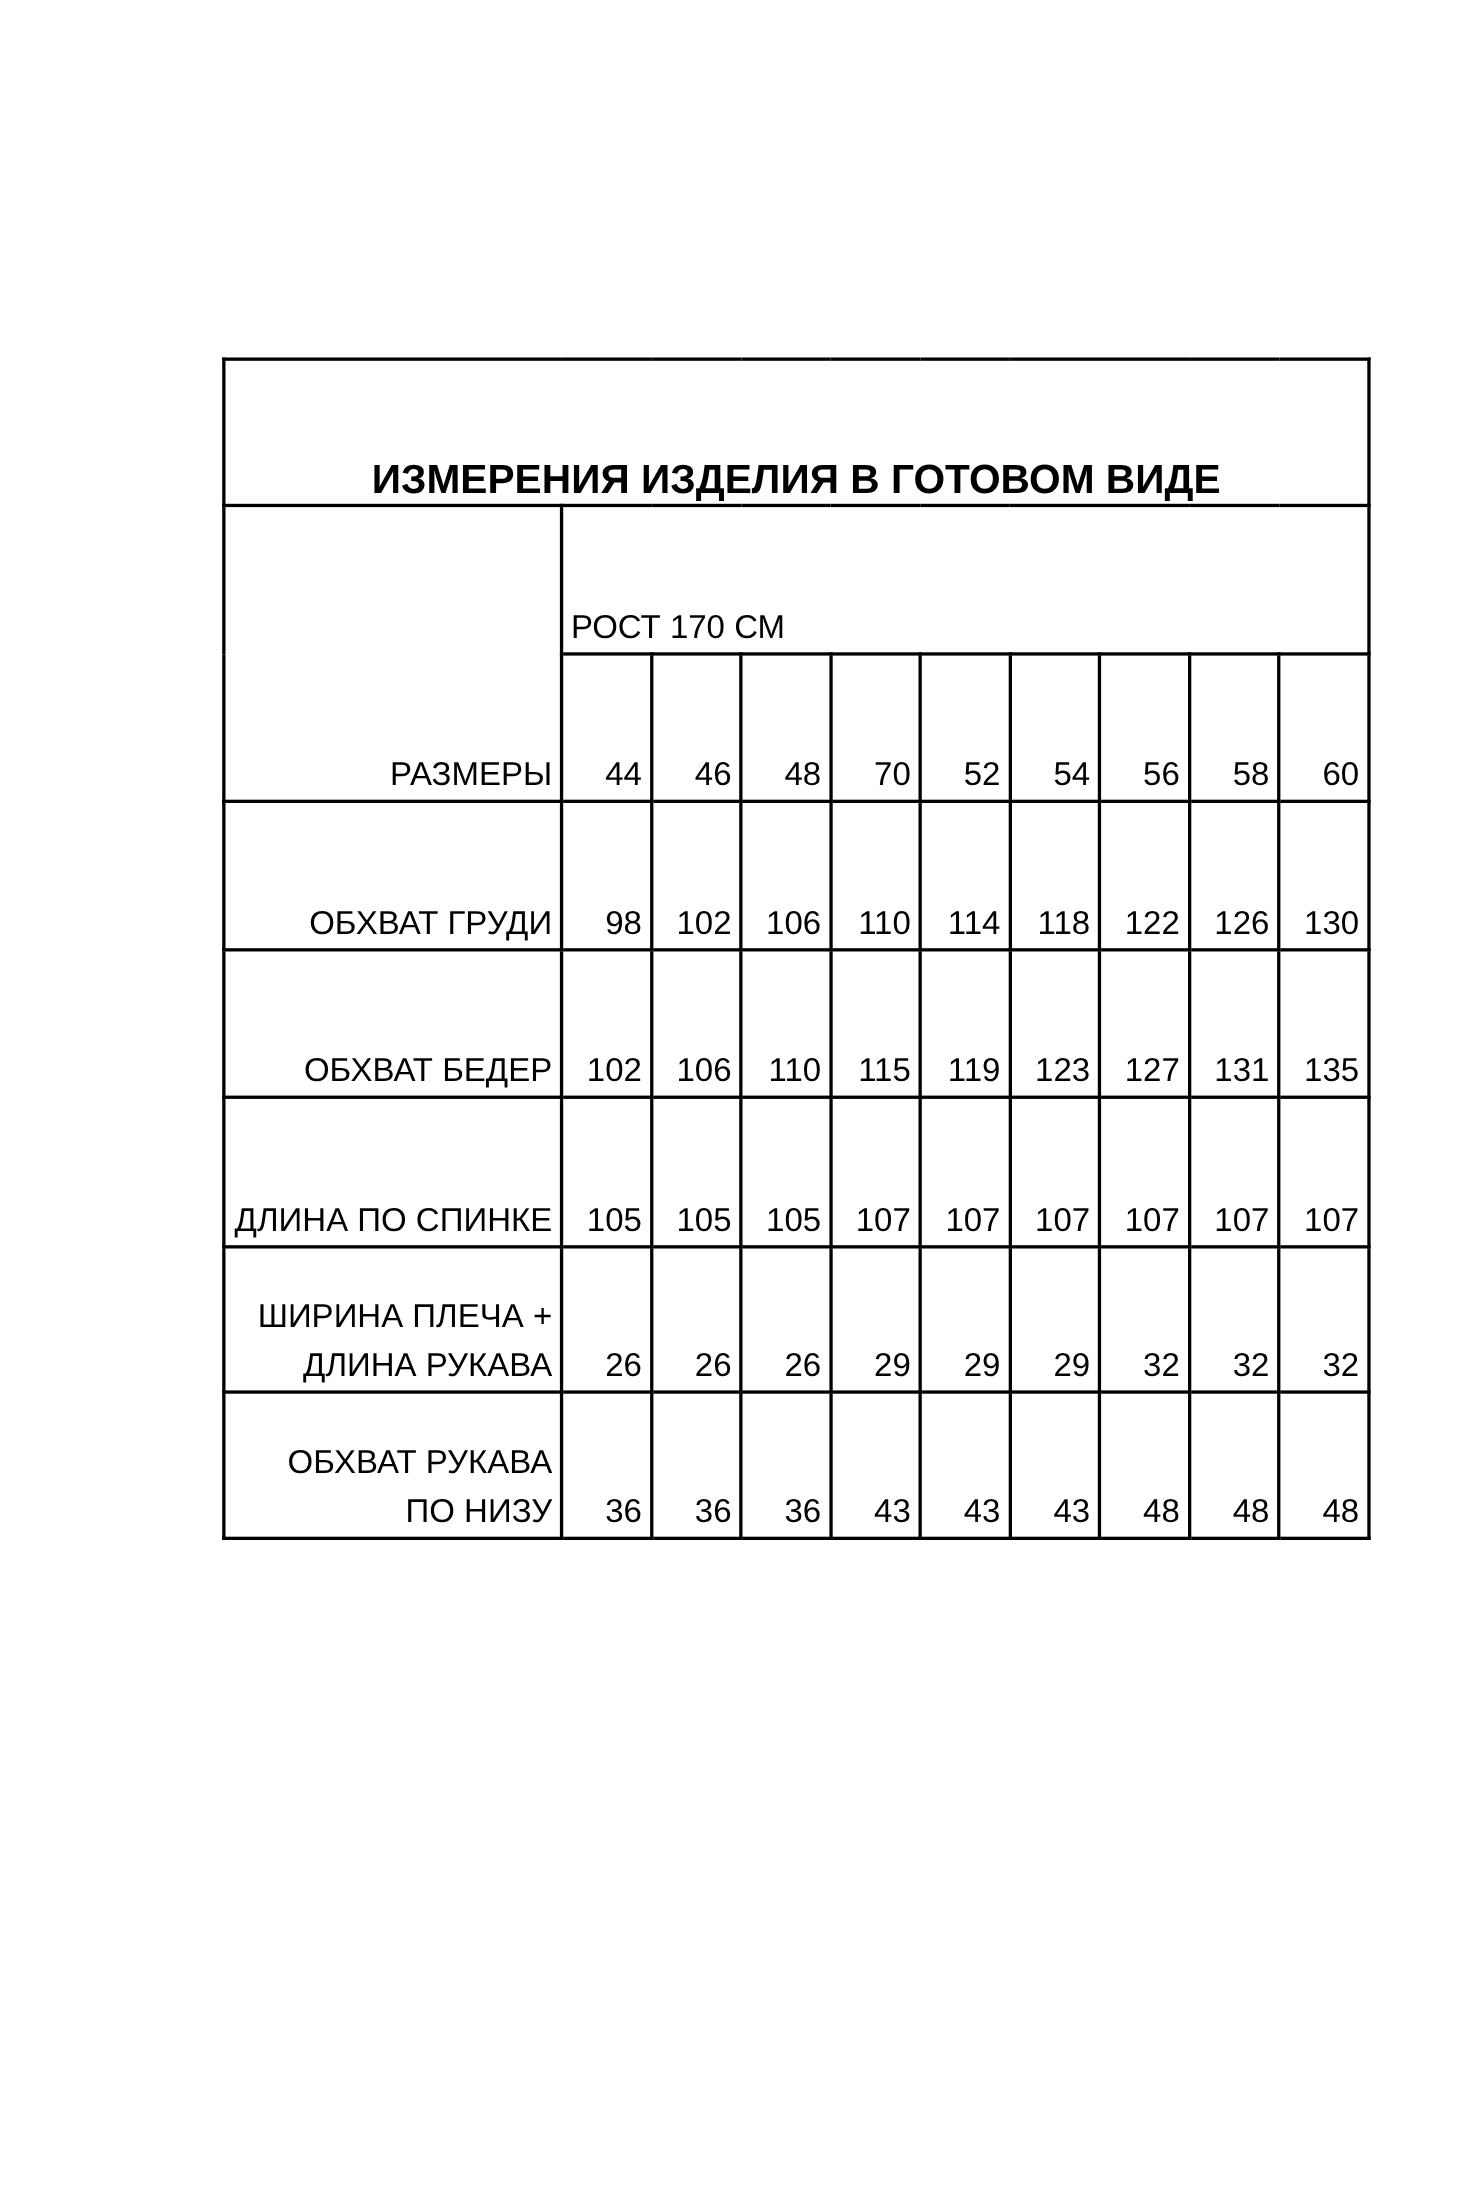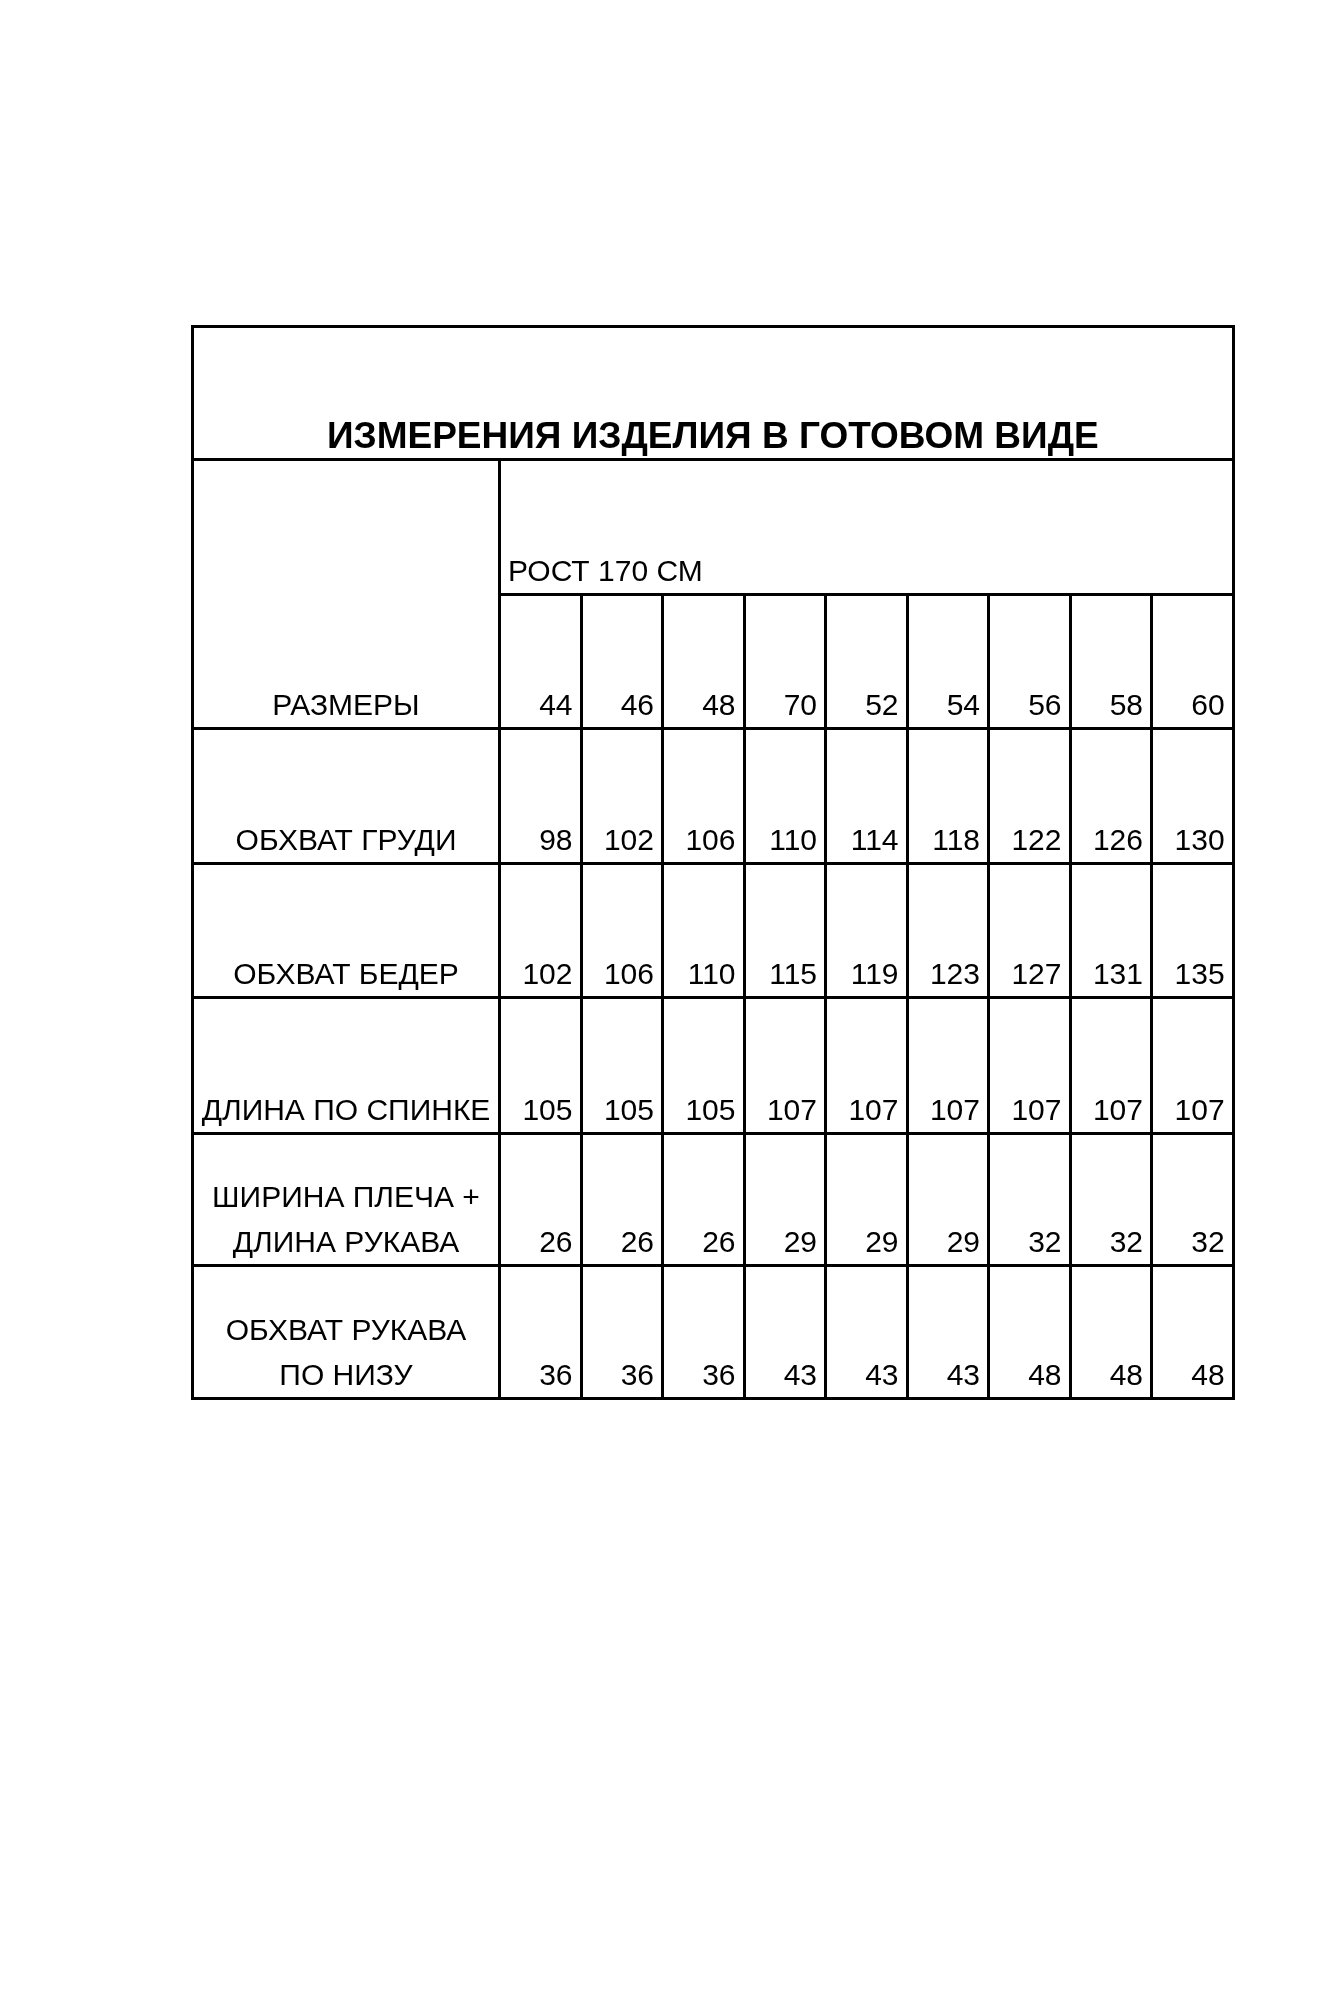--- a/index.html
+++ b/index.html
@@ -10,21 +10,21 @@
   body {
     width: 1333px;
     height: 2000px;
     position: relative;
     overflow: hidden;
     font-family: "Liberation Sans", sans-serif;
     color: #000000;
   }
   table.size-chart {
     position: absolute;
-    left: 191px;
+    left: 202px;
     top: 325px;
     width: 1041px;
     border-collapse: collapse;
     table-layout: fixed;
     font-size: 30px;
     color: #000000;
   }
   table.size-chart td {
     border: 3px solid #000000;
     vertical-align: bottom;
@@ -36,21 +36,21 @@
   td.title-cell {
     text-align: center;
     font-weight: bold;
     font-size: 37px;
     line-height: 50px;
   }
   td.rost-cell {
     text-align: left;
   }
   td.label-cell {
-    text-align: center;
+    text-align: right;
   }
   td.num-cell {
     text-align: right;
   }
   .label-line:empty { display: none; }
 
   tr.row-title  { height: 133px; }
   tr.row-rost   { height: 135px; }
   tr.row-sizes  { height: 134px; }
   tr.row-chest  { height: 135px; }

